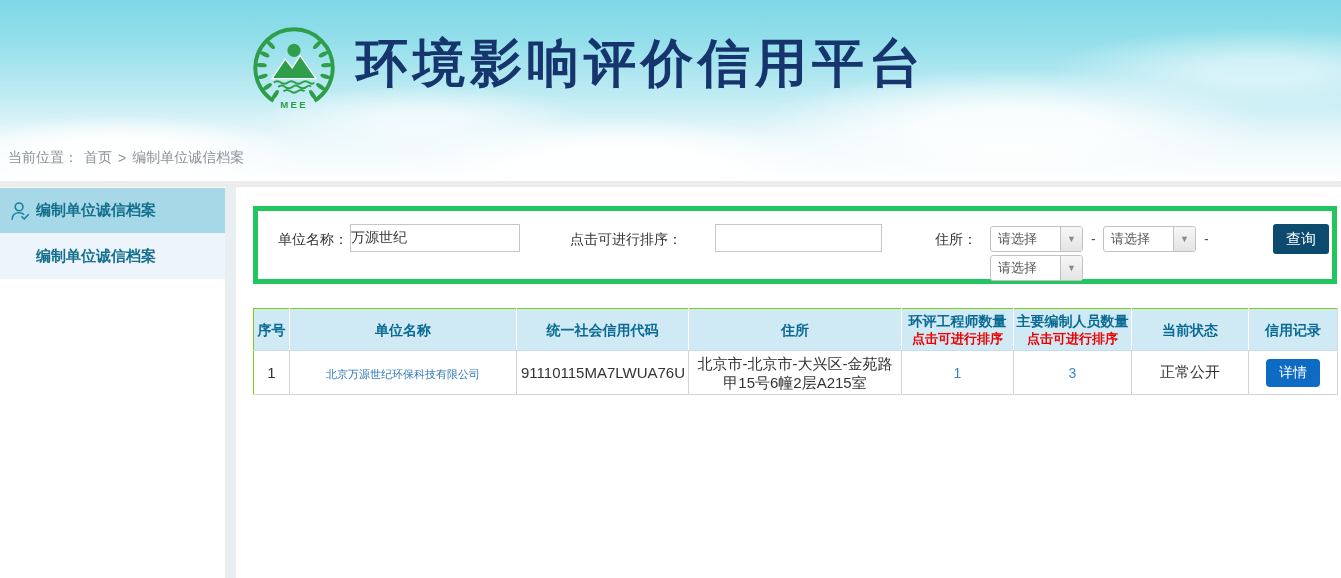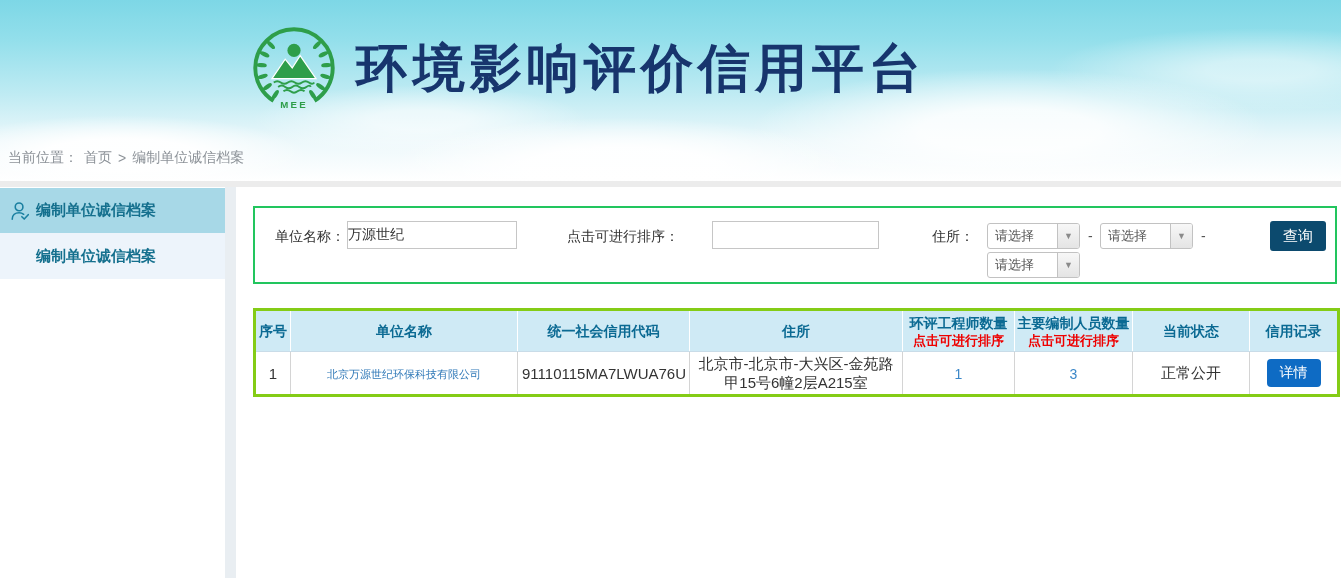--- a/index.html
+++ b/index.html
@@ -14,21 +14,21 @@
       radial-gradient(ellipse 320px 70px at 620px 168px, rgba(255,255,255,.92) 30%, rgba(255,255,255,0) 72%),
       radial-gradient(ellipse 360px 85px at 1010px 130px, rgba(255,255,255,.85) 25%, rgba(255,255,255,0) 72%),
       radial-gradient(ellipse 300px 60px at 1260px 70px, rgba(255,255,255,.5) 18%, rgba(255,255,255,0) 70%),
       radial-gradient(ellipse 240px 50px at 420px 120px, rgba(255,255,255,.6) 20%, rgba(255,255,255,0) 70%),
       linear-gradient(180deg,#7dd7e6 0%, #93dfeb 22%, #bfebf3 52%, #ecf8fb 78%, #ffffff 100%);
   }
   .brand { position:absolute; left:250px; top:24px; display:flex; align-items:center; }
   .logo { width:88px; height:88px; }
   .site-title {
     margin-left:18px; font-size:52px; font-weight:bold; letter-spacing:5px;
-    color:#17356d; line-height:88px; white-space:nowrap;
+    color:#17356d; line-height:88px; white-space:nowrap;font-family:Liberation Mono, monospace;
   }
   .breadcrumb {
     position:absolute; left:8px; top:149px; font-size:14px; color:#8c9298;
     display:flex; gap:6px; align-items:center;
   }
   .breadcrumb .crumb-link { color:#8c9298; text-decoration:none; cursor:pointer; }
 
   .gray-band { width:1341px; height:6px; background:#ececec; }
 
   
@@ -42,21 +42,21 @@
   .side-item-sub {
     height:46px; background:#edf4fb; display:flex; align-items:center; cursor:pointer;
   }
   .side-item-sub .lbl { margin-left:36px; font-size:15px; font-weight:bold; color:#15708e; }
   .v-divider { width:11px; background:#e9eef2; height:391px; flex:0 0 auto; }
   .main { flex:1; }
 
   
   .search-box {
     position:relative; margin:19px 0 0 17px; width:1084px; height:78px;
-    border:2px solid #22c55e; background:#fff;
+    border:5px solid #22c55e; background:#fff;
   }
   .fld-label { position:absolute; font-size:14px; color:#333; top:20px; white-space:nowrap; }
   .txt-input {
     position:absolute; top:13px; height:28px; border:1px solid #c6c6c6;
     font-size:14px; color:#333; padding:0 0; outline:none;
   }
   .sel { position:absolute; height:26px; width:93px; border:1px solid #c2c2c2;
     border-radius:3px; background:#fff; display:flex; cursor:pointer; overflow:hidden; }
   .sel .sel-txt { flex:1; font-size:13px; color:#555; line-height:24px; padding-left:7px; }
   .sel .sel-arrow {
@@ -65,21 +65,21 @@
   }
   .dash { position:absolute; top:20px; font-size:14px; color:#555; }
   .btn-query {
     position:absolute; left:1015px; top:13px; width:56px; height:30px;
     background:#0c4a6e; color:#fff; font-size:15px; border:none; border-radius:3px; cursor:pointer;
   }
 
   
   .result-table {
     margin:24px 0 0 17px; width:1084px; border-collapse:collapse; table-layout:fixed;
-    border:3px solid #84cc16;
+    border:1px solid #84cc16;
   }
   .result-table th {
     background:#cfeaf5; height:42px; border-right:1px solid #fff; border-bottom:1px solid #c9dce8;
     text-align:center; vertical-align:middle; padding:2px;
   }
   .result-table th:last-child { border-right:1px solid #c9dce8; }
   .th-main { font-size:14px; font-weight:bold; color:#0b6a93; line-height:18px; }
   .th-sort { font-size:13px; font-weight:bold; color:#ee0000; line-height:17px; cursor:pointer; }
   .result-table td {
     height:44px; border-right:1px solid #d4d4d4; border-bottom:1px solid #d4d4d4;

